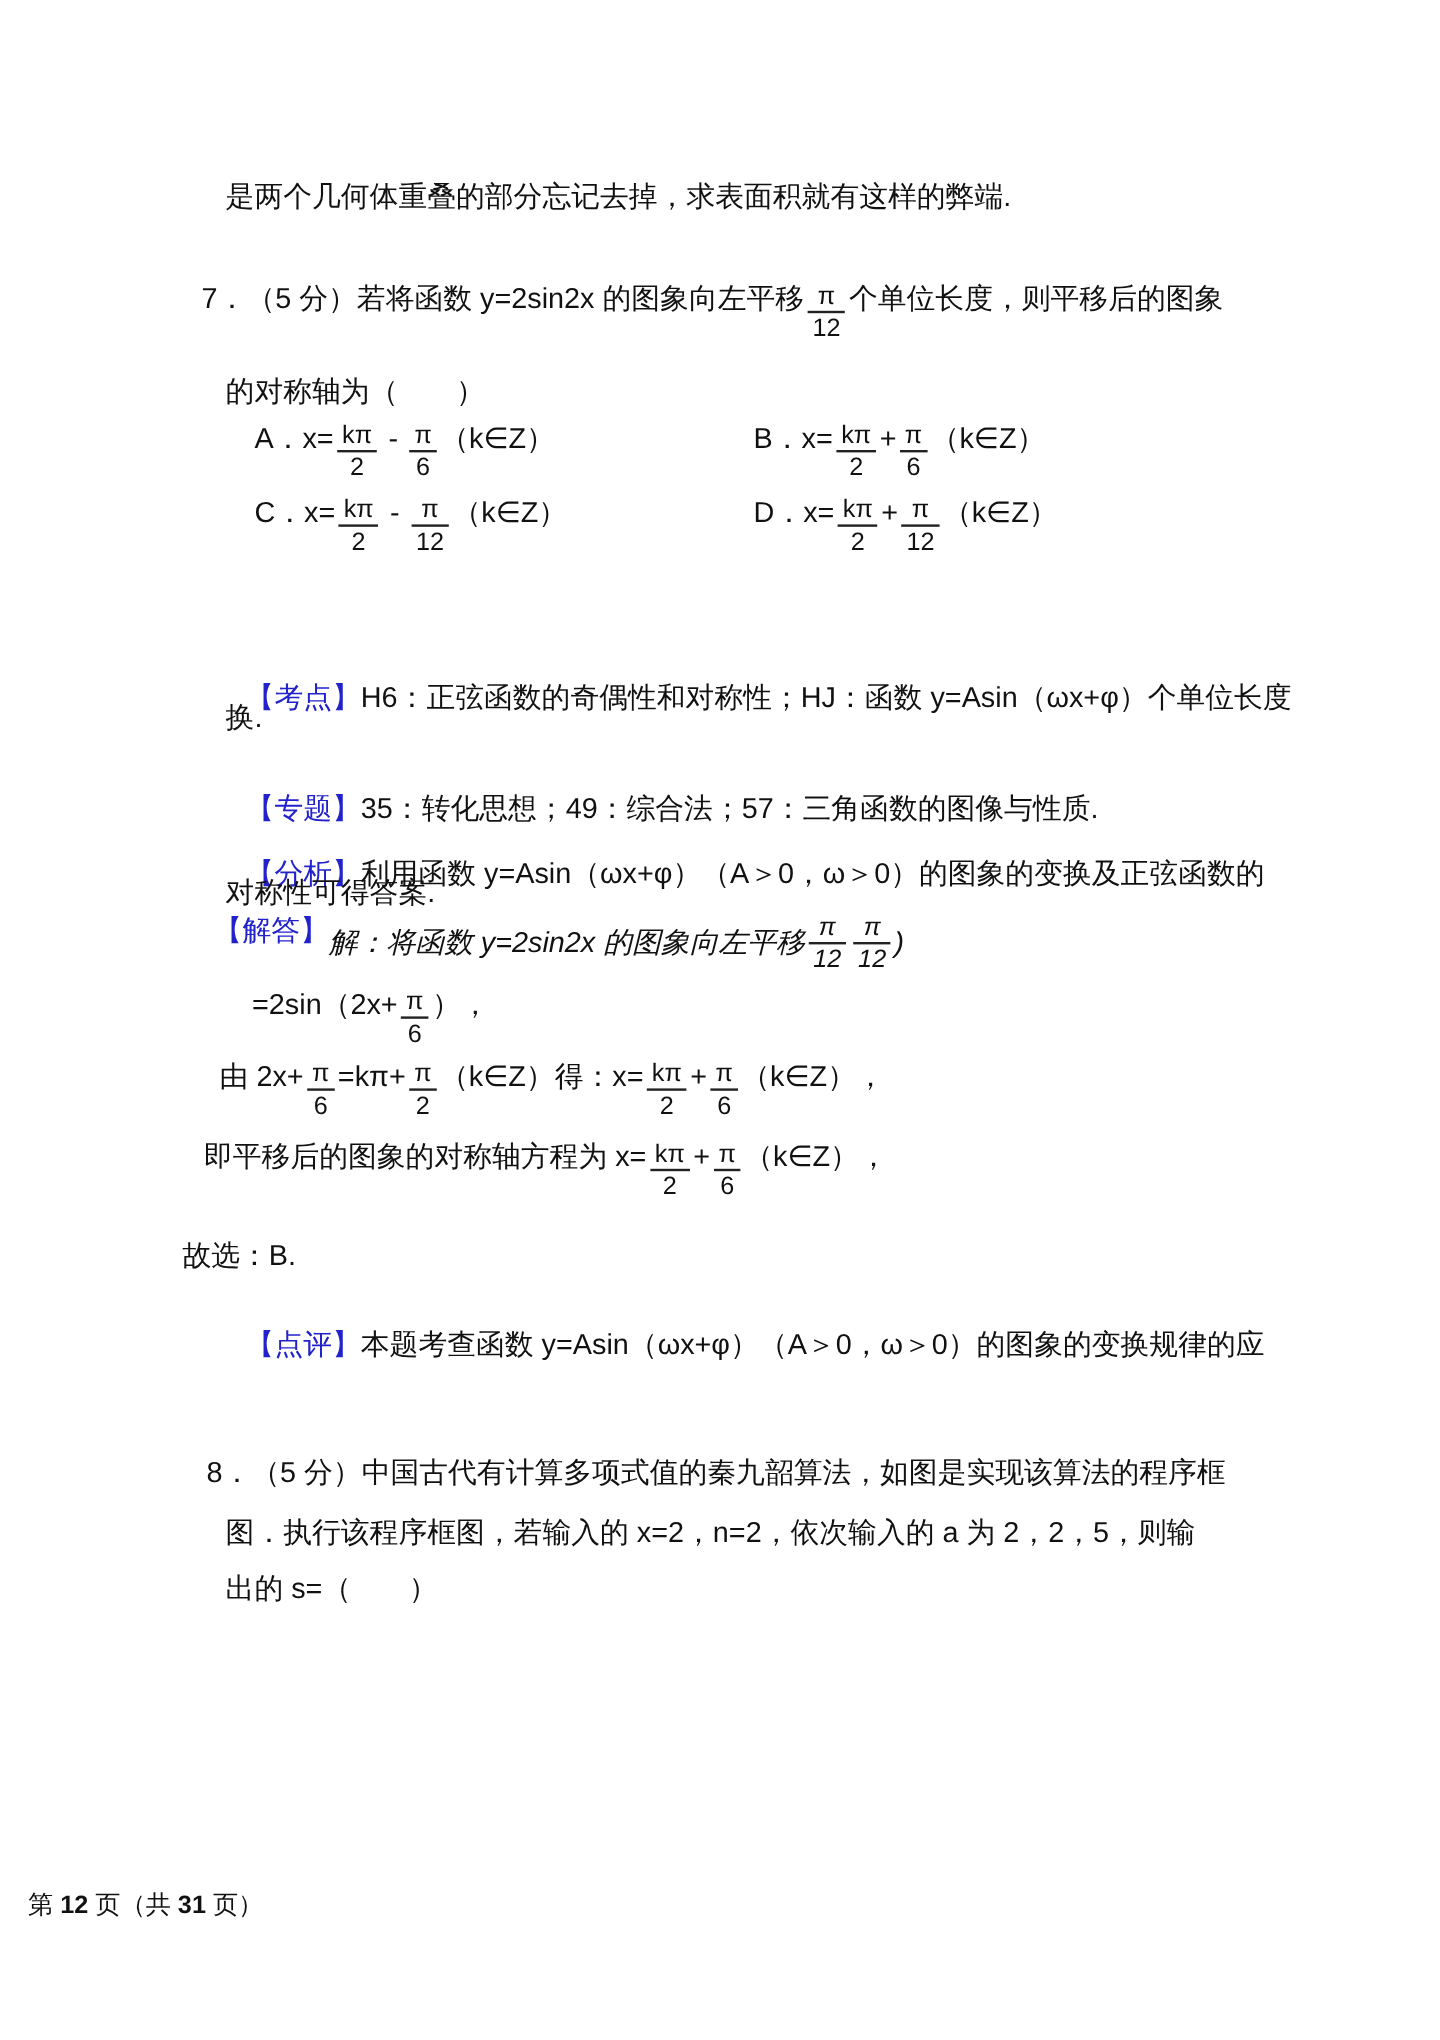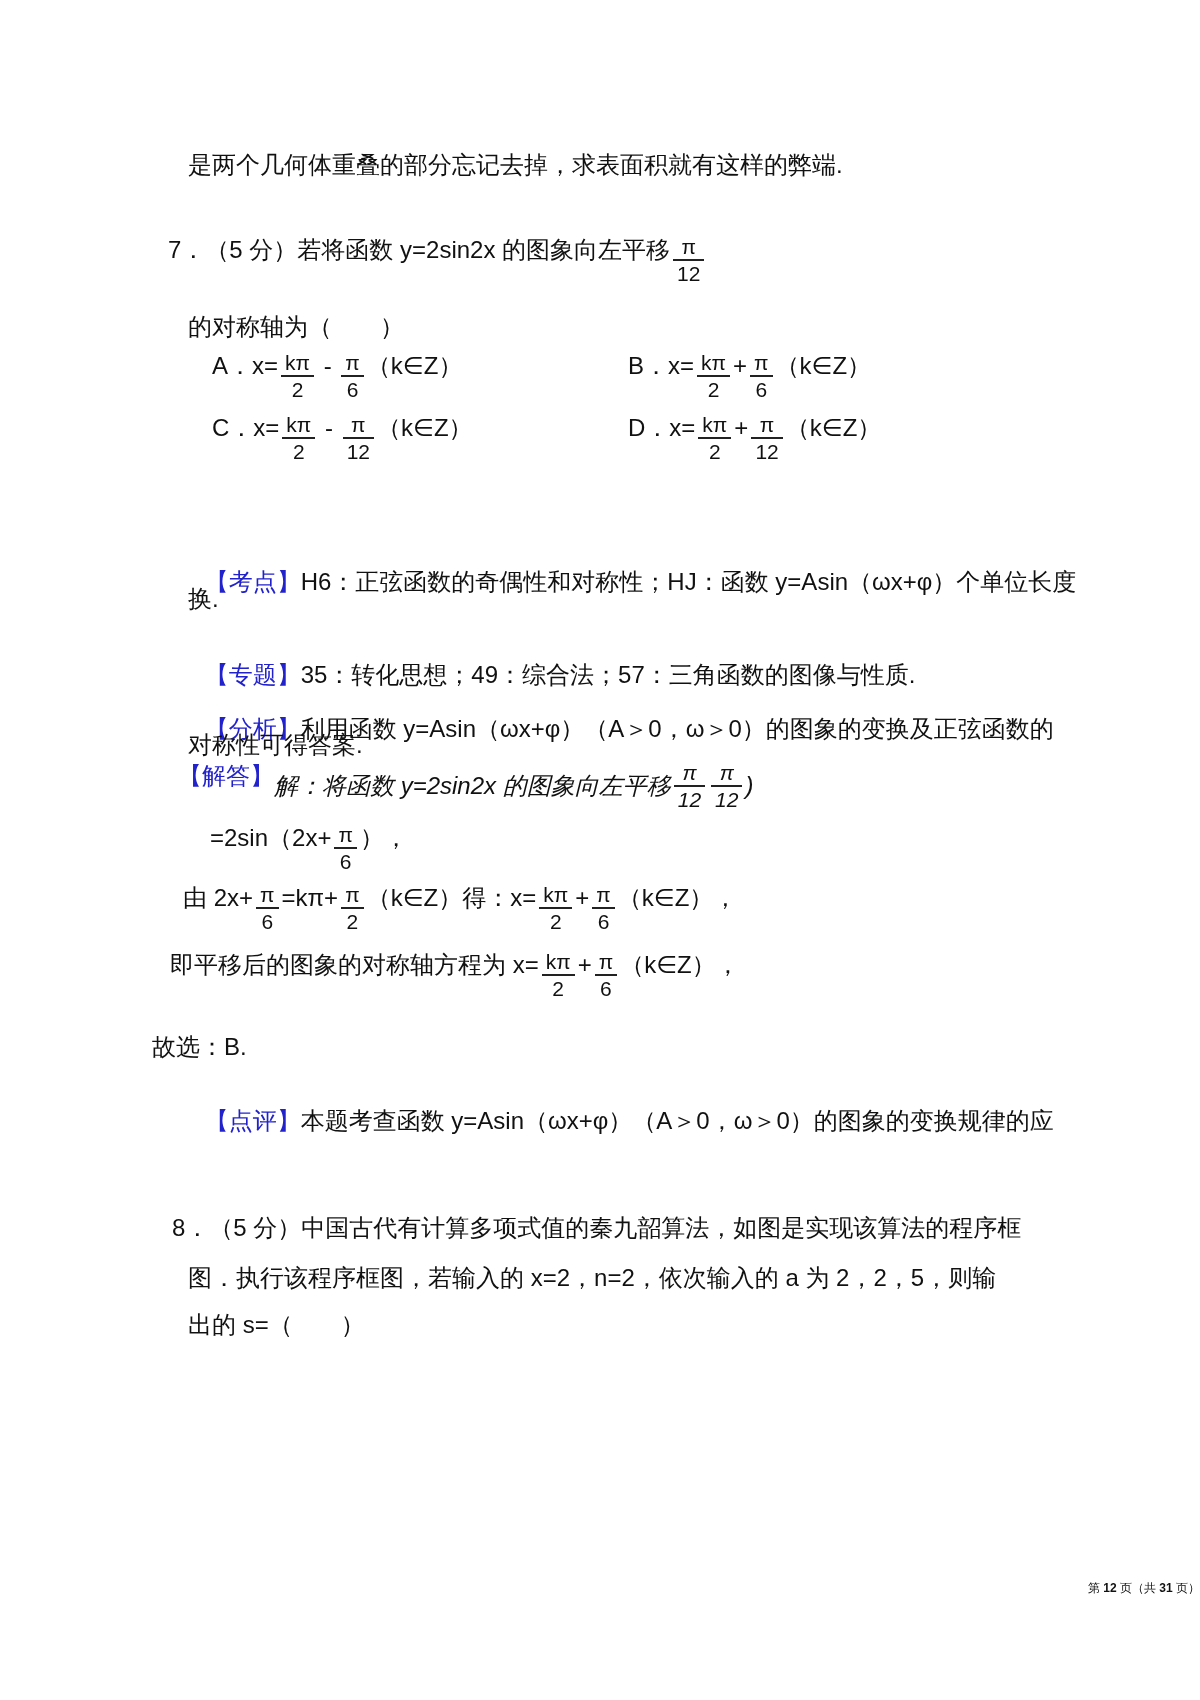--- a/index.html
+++ b/index.html
@@ -42,34 +42,34 @@
     display:block;
     padding:0 4px 1px;
     border-bottom:2px solid #222;
   }
   .frac .den{
     display:block;
     padding:1px 4px 0;
   }
   .footer{
     left:0;width:100%;
-    text-align:right;
-    font-size:12px;
+    text-align:left;
+    font-size:21px;
     line-height:24px;
   }
   .footer .bold{font-weight:bold;}
 </style>
 </head>
 <body>
 
 <div class="page">
 
   <div class="line" style="left:188px;top:150px">是两个几何体重叠的部分忘记去掉，求表面积就有这样的弊端.</div>
 
-  <div class="line mline" style="left:168px;top:235px"><span class="seg">7．（5 分）若将函数 y=2sin2x 的图象向左平移</span><span class="frac"><span class="num">π</span><span class="den">12</span></span></div>
+  <div class="line mline" style="left:168px;top:235px"><span class="seg">7．（5 分）若将函数 y=2sin2x 的图象向左平移</span><span class="frac"><span class="num">π</span><span class="den">12</span></span><span class="seg">个单位长度，则平移后的图象</span></div>
 
   <div class="line" style="left:188px;top:312px">的对称轴为（　　）</div>
 
   <div class="line mline" style="left:212px;top:351px"><span class="seg">A．x=</span><span class="frac"><span class="num">kπ</span><span class="den">2</span></span><span class="seg"> - </span><span class="frac"><span class="num">π</span><span class="den">6</span></span><span class="seg">（k∈Z）</span></div>
   <div class="line mline" style="left:628px;top:351px"><span class="seg">B．x=</span><span class="frac"><span class="num">kπ</span><span class="den">2</span></span><span class="seg">+</span><span class="frac"><span class="num">π</span><span class="den">6</span></span><span class="seg">（k∈Z）</span></div>
   <div class="line mline" style="left:212px;top:413px"><span class="seg">C．x=</span><span class="frac"><span class="num">kπ</span><span class="den">2</span></span><span class="seg"> - </span><span class="frac"><span class="num">π</span><span class="den">12</span></span><span class="seg">（k∈Z）</span></div>
   <div class="line mline" style="left:628px;top:413px"><span class="seg">D．x=</span><span class="frac"><span class="num">kπ</span><span class="den">2</span></span><span class="seg">+</span><span class="frac"><span class="num">π</span><span class="den">12</span></span><span class="seg">（k∈Z）</span></div>
 
   <div class="line" style="left:178px;top:537px">
     <span class="blue">【考点】</span><span>H6：正弦函数的奇偶性和对称性；HJ：函数 y=Asin（ωx+φ）个单位长度</span>

